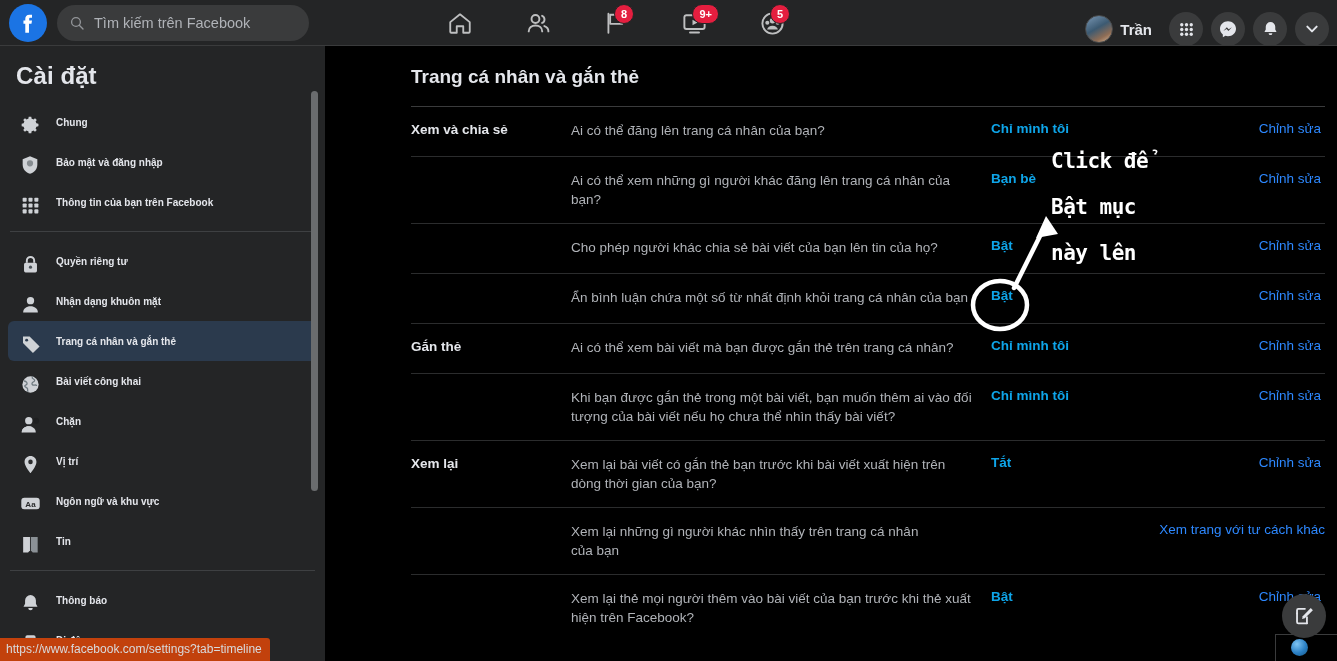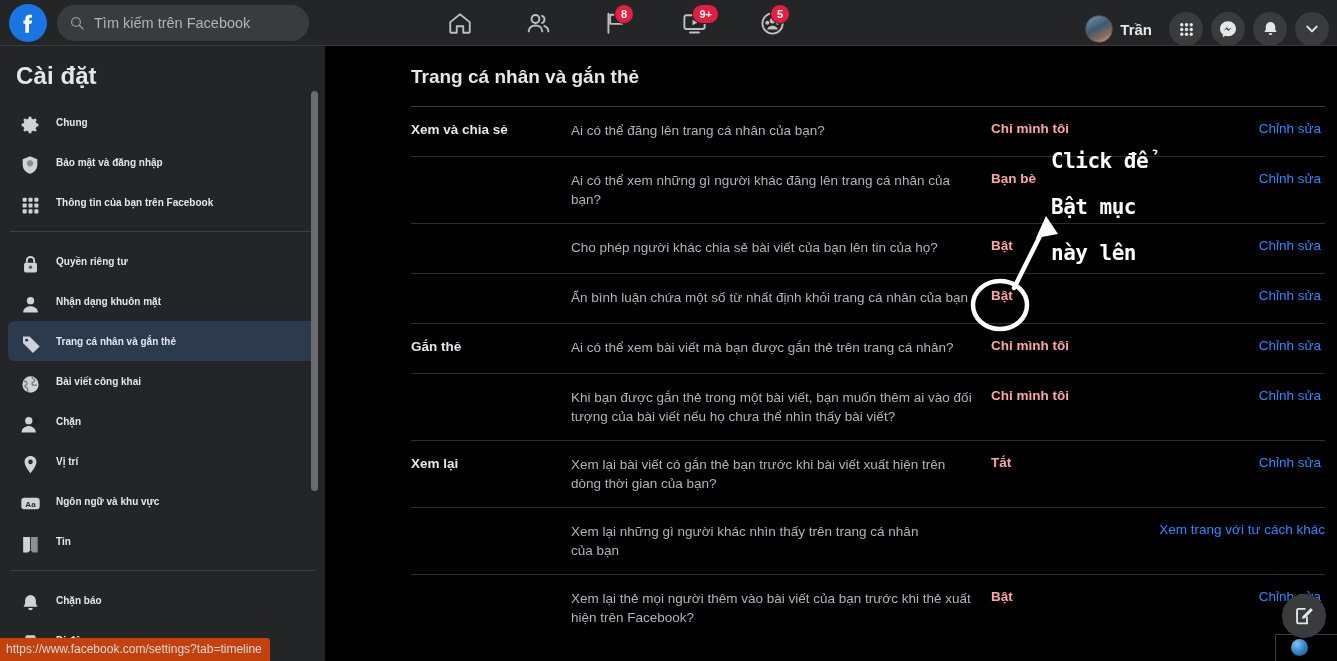--- a/index.html
+++ b/index.html
@@ -160,21 +160,21 @@
     padding-top: 1px;
   }
   .q {
     flex: 1 1 auto;
     color: #b0b3b8; font-size: 13.5px; line-height: 19px;
     padding-right: 18px;
     max-width: 420px;
   }
   .val {
     width: 150px; flex: 0 0 150px;
-    color: #fca5a5; font-size: 13.5px; font-weight: bold;
+    color: #0ea5e9; font-size: 13.5px; font-weight: bold;
   }
   .act {
     width: 180px; flex: 0 0 180px;
     text-align: right;
     color: #2d88ff; font-size: 13.5px;
     cursor: pointer;
   }
   .act.wide { width: 230px; flex: 0 0 230px; }
 
   
@@ -471,21 +471,21 @@
     <div class="side-div"></div>
 
     <div class="side-list">
       <div class="side-item">
         <span class="side-ico">
           <svg width="21" height="21" viewBox="0 0 24 24">
             <path d="M12 2.4a6.2 6.2 0 0 0-6.2 6.2v3.6L4 15.8h16l-1.8-3.6V8.6A6.2 6.2 0 0 0 12 2.4z" fill="#cfd2d6"></path>
             <path d="M9.4 17.2a2.6 2.6 0 0 0 5.2 0z" fill="#cfd2d6"></path>
           </svg>
         </span>
-        <span class="side-label">Chặn báo</span>
+        <span class="side-label">Thông báo</span>
       </div>
 
       <div class="side-item">
         <span class="side-ico">
           <svg width="21" height="21" viewBox="0 0 24 24">
             <rect x="6.2" y="2.6" width="11.6" height="18.8" rx="2" fill="#cfd2d6"></rect>
             <rect x="7.6" y="5" width="8.8" height="13" fill="#b3b8bc"></rect>
           </svg>
         </span>
         <span class="side-label">Di động</span>

